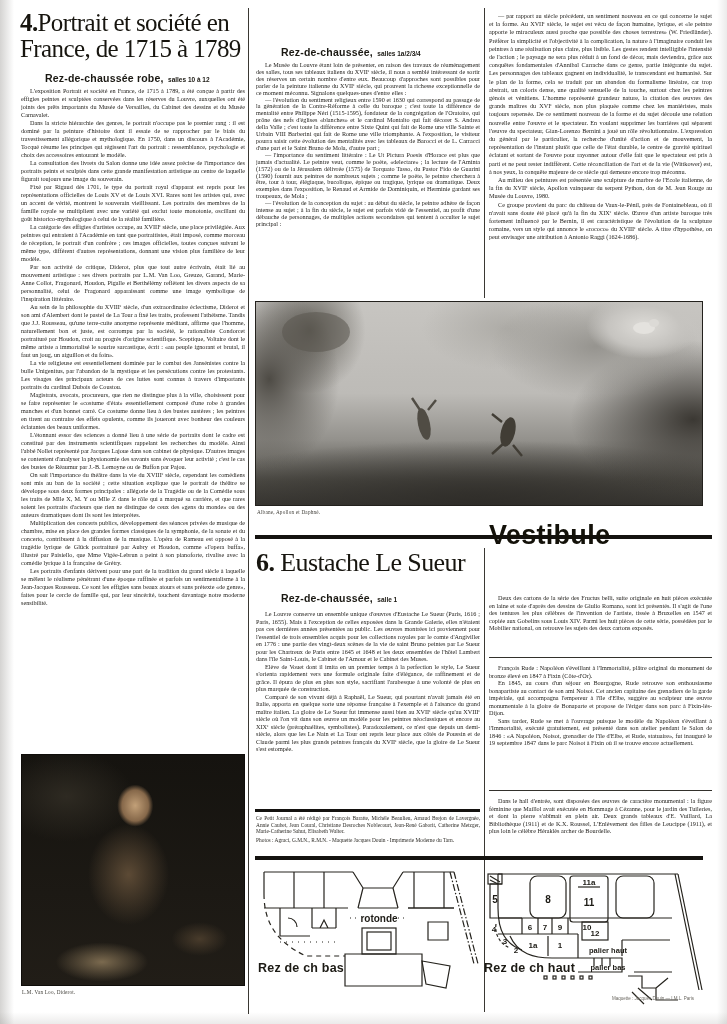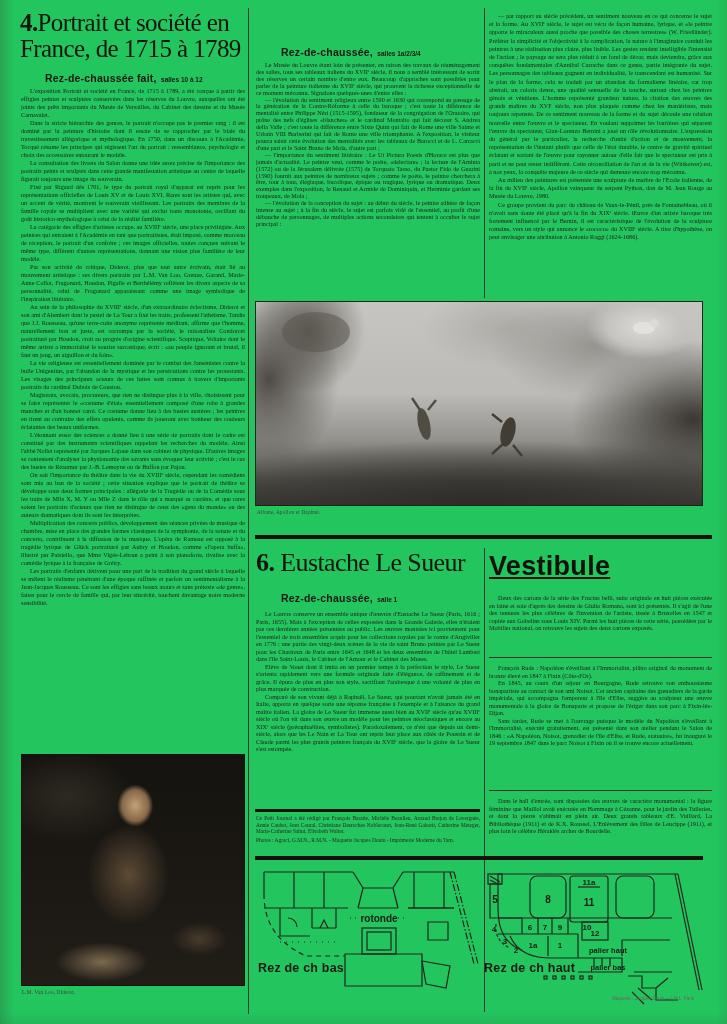--- a/index.html
+++ b/index.html
@@ -1,19 +1,19 @@
 <!DOCTYPE html>
 <html lang="fr"><head>
 <meta charset="utf-8">
 <style>
   html,body{margin:0;padding:0;}
   body{background:#9a9894;}
   .page{
     position:relative;width:727px;height:1024px;margin:0 auto;
-    background:#22c55e;overflow:hidden;
+    background:#ffffff;overflow:hidden;
     font-family:"Liberation Serif","DejaVu Serif",serif;color:#25231f;
   }
   .page::before{
     content:"";position:absolute;inset:0;pointer-events:none;
     background:linear-gradient(90deg,rgba(60,55,48,.22) 0,rgba(60,55,48,0) 14px),
                linear-gradient(270deg,rgba(60,55,48,.10) 0,rgba(60,55,48,0) 10px),
                linear-gradient(0deg,rgba(60,55,48,.10) 0,rgba(60,55,48,0) 12px);
   }
   .abs{position:absolute;}
   .vrule{position:absolute;width:1px;background:#3a3833;}
@@ -75,21 +75,21 @@
 <div class="page">
 
   <div class="vrule" style="left:248px;top:8px;height:1006px;"></div>
   <div class="vrule" style="left:484px;top:8px;height:290px;"></div>
   <div class="vrule" style="left:484px;top:548px;height:464px;"></div>
 
   <div class="abs sec-head" style="left:20px;top:10px;width:228px;">
     <span class="num">4.</span><span>Portrait et société en France, de 1715 à 1789</span>
   </div>
   <div class="abs subhead" style="left:21px;top:68px;width:226px;">
-    <span class="loc">Rez-de-chaussée fait,</span>
+    <span class="loc">Rez-de-chaussée robe,</span>
     <span class="rooms">salles 10 à 12</span>
   </div>
   <div class="abs bodytext lh1" style="left:21px;top:87px;width:224px;height:663px;">
       <p>L'exposition Portrait et société en France, de 1715 à 1789, a été conçue à partir des effigies peintes et sculptées conservées dans les réserves du Louvre, auxquelles ont été joints des prêts importants du Musée de Versailles, du Cabinet des dessins et du Musée Carnavalet.</p>
       <p>Dans la stricte hiérarchie des genres, le portrait n'occupe pas le premier rang : il est dominé par la peinture d'histoire dont il essaie de se rapprocher par le biais du travestissement allégorique et mythologique. En 1750, dans un discours à l'Académie, Tocqué résume les principes qui régissent l'art du portrait : ressemblance, psychologie et choix des accessoires entourant le modèle.</p>
       <p>La consultation des livrets du Salon donne une idée assez précise de l'importance des portraits peints et sculptés dans cette grande manifestation artistique au centre de laquelle figurait toujours une image du souverain.</p>
       <p>Fixé par Rigaud dès 1701, le type du portrait royal d'apparat est repris pour les représentations officielles de Louis XV et de Louis XVI. Rares sont les artistes qui, avec un accent de vérité, montrent le souverain vieillissant. Les portraits des membres de la famille royale se multiplient avec une variété qui exclut toute monotonie, oscillant du goût historico-mythologique à celui de la réalité familière.</p>
       <p>La catégorie des effigies d'artistes occupe, au XVIIIᵉ siècle, une place privilégiée. Aux peintres qui entraient à l'Académie en tant que portraitistes, était imposé, comme morceau de réception, le portrait d'un confrère ; ces images officielles, toutes conçues suivant le même type, diffèrent d'autres représentations, donnant une vision plus familière de leur modèle.</p>
       <p>Par son activité de critique, Diderot, plus que tout autre écrivain, était lié au mouvement artistique : ses divers portraits par L.M. Van Loo, Greuze, Garand, Marie-Anne Collot, Fragonard, Houdon, Pigalle et Berthélémy reflètent les divers aspects de sa personnalité, celui de Fragonard apparaissant comme une image symbolique de l'inspiration littéraire.</p>
       <p>Au sein de la philosophie du XVIIIᵉ siècle, d'un extraordinaire éclectisme, Diderot et son ami d'Alembert dont le pastel de La Tour a fixé les traits, professent l'athéisme. Tandis que J.J. Rousseau, qu'une terre-cuite anonyme représente méditant, affirme que l'homme, naturellement bon et juste, est corrompu par la société, le rationaliste Condorcet portraituré par Houdon, croit au progrès d'origine scientifique. Sceptique, Voltaire dont le même artiste a immortalisé le sourire sarcastique, écrit : «au peuple ignorant et brutal, il faut un joug, un aiguillon et du foin».</p>
@@ -150,21 +150,21 @@
       <p>Comparé de son vivant déjà à Raphaël, Le Sueur, qui pourtant n'avait jamais été en Italie, apporta en quelque sorte une réponse française à l'exemple et à l'aisance du grand maître italien. La gloire de Le Sueur fut immense aussi bien au XVIIᵉ siècle qu'au XVIIIᵉ siècle où l'on vit dans son œuvre un modèle pour les peintres néoclassiques et encore au XIXᵉ siècle (préraphaélites, symbolistes). Paradoxalement, ce n'est que depuis un demi-siècle, alors que les Le Nain et La Tour ont repris leur place aux côtés de Poussin et de Claude parmi les plus grands peintres français du XVIIᵉ siècle, que la gloire de Le Sueur s'est estompée.</p>
     </div>
 
   <div class="hbar" style="left:255px;top:809px;width:225px;height:3px;"></div>
   <div class="abs credits" style="left:256px;top:815px;width:224px;height:40px;">
     <p>Ce Petit Journal a été rédigé par François Baratte, Michèle Beaulieu, Arnaud Brejon de Lavergnée, Annie Caubet, Jean Coural, Christiane Desroches Noblecourt, Jean-René Gaborit, Catherine Metzger, Marie-Catherine Sahut, Elisabeth Walter.</p>
     <p>Photos : Agraci, G.M.N., R.M.N. - Maquette Jacques Douin - Imprimerie Moderne du Tarn.</p>
   </div>
   <div class="hbar" style="left:255px;top:856px;width:448px;height:4px;"></div>
 
-  <div class="abs vest-title" style="left:489px;top:551px;text-decoration:underline;">Vestibule</div>
+  <div class="abs vest-title" style="left:489px;top:520px;">Vestibule</div>
   <div class="abs bodytext lh4" style="left:489px;top:594px;width:223px;height:58px;">
     <p>Deux des cartons de la série des Fructus belli, suite originale en huit pièces exécutée en laine et soie d'après des dessins de Giulio Romano, sont ici présentés. Il s'agit de l'une des tentures les plus célèbres de l'invention de l'artiste, tissée à Bruxelles en 1547 et copiée aux Gobelins sous Louis XIV. Parmi les huit pièces de cette série, possédées par le Mobilier national, on retrouve les sujets des deux cartons exposés.</p>
   </div>
   <div class="hthin" style="left:489px;top:657px;width:223px;"></div>
   <div class="abs bodytext lh4" style="left:489px;top:664px;width:223px;height:122px;">
       <p>François Rude : Napoléon s'éveillant à l'Immortalité, plâtre original du monument de bronze élevé en 1847 à Fixin (Côte-d'Or).</p>
       <p>En 1845, au cours d'un séjour en Bourgogne, Rude retrouve son enthousiasme bonapartiste au contact de son ami Noisot. Cet ancien capitaine des grenadiers de la garde impériale, qui accompagna l'empereur à l'île d'Elbe, suggère au sculpteur une œuvre monumentale à la gloire de Bonaparte et propose de l'ériger dans son parc à Fixin-lès-Dijon.</p>
       <p>Sans tarder, Rude se met à l'ouvrage puisque le modèle du Napoléon s'éveillant à l'Immortalité, exécuté gratuitement, est présenté dans son atelier pendant le Salon de 1846 : «A Napoléon, Noisot, grenadier de l'île d'Elbe, et Rude, statuaire», fut inauguré le 19 septembre 1847 dans le parc Noisot à Fixin où il se trouve encore actuellement.</p>
     </div>
   <div class="hthin" style="left:489px;top:790px;width:223px;"></div>

